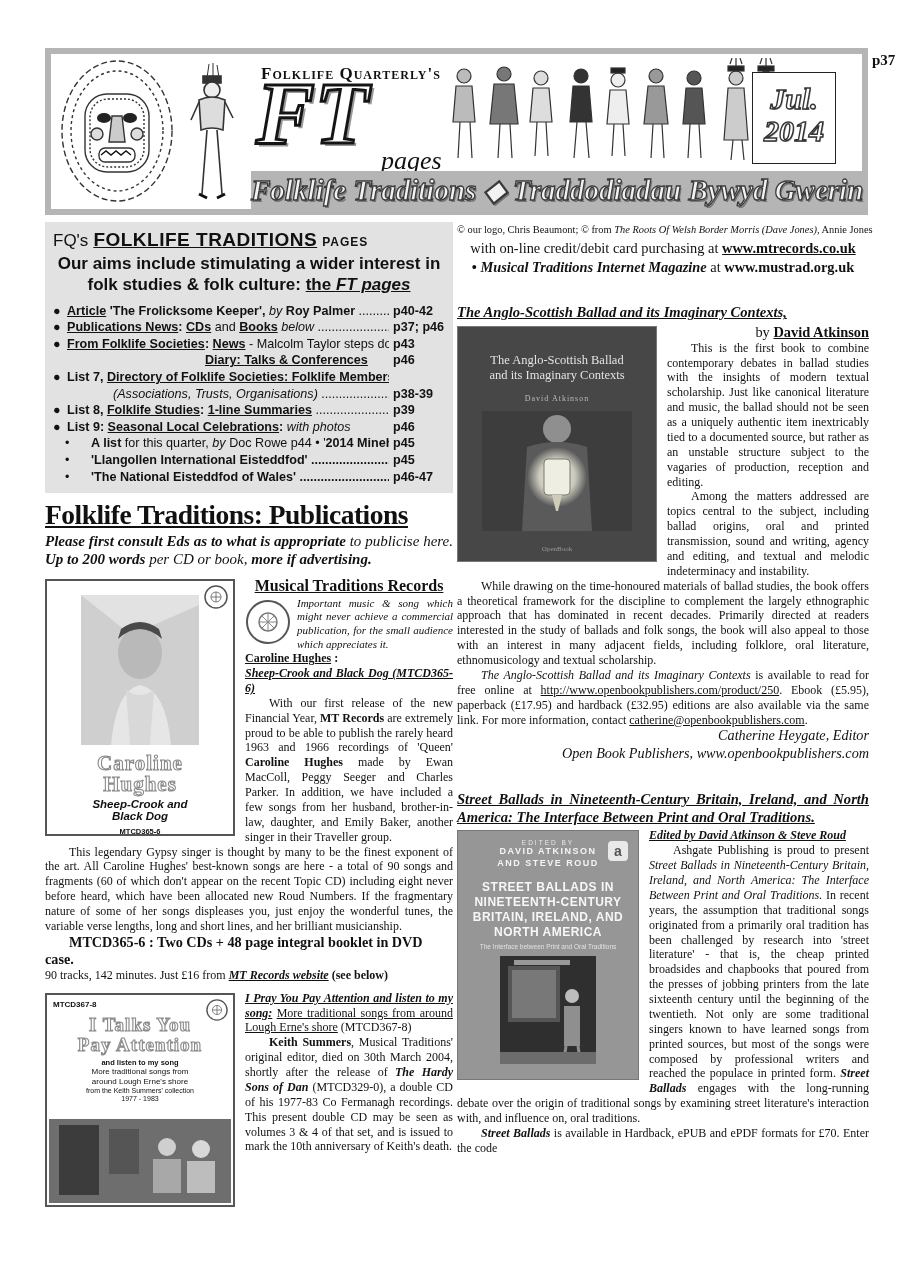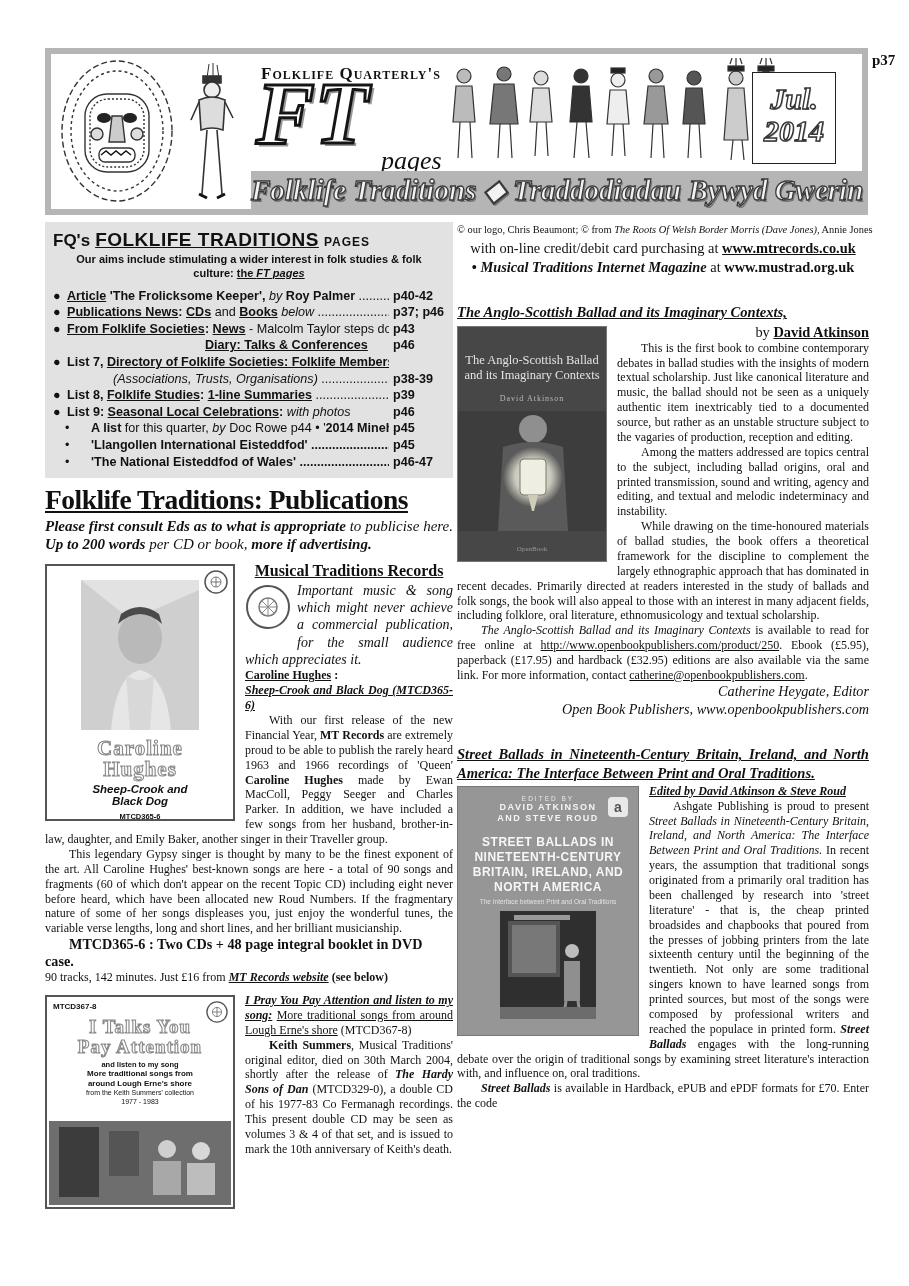--- a/index.html
+++ b/index.html
@@ -30,24 +30,24 @@
           white-space:nowrap;}
 
   
   .col-left{position:absolute;left:45px;top:222px;width:408px;}
   .col-right{position:absolute;left:457px;top:224px;width:412px;}
 
   
   .tocbox{background:#e2e2e2;padding:7px 8px 8px 8px;font-family:"Liberation Sans",sans-serif;
           margin-bottom:8px;}
   .toc-title{font-size:18px;}
-  .toc-title .fq{font-weight:700;font-size:17px;}
+  .toc-title .fq{font-weight:400;font-size:17px;}
   .toc-title .main{font-weight:700;font-size:19px;text-decoration:underline;letter-spacing:.5px;}
   .toc-title .pg{font-size:12px;font-weight:600;letter-spacing:1px;}
-  .toc-aims{text-align:center;font-size:11px;font-weight:700;line-height:1.25;margin:2px 4px 7px 4px;}
+  .toc-aims{text-align:center;font-size:17px;font-weight:700;line-height:1.25;margin:2px 4px 7px 4px;}
   .toc-row{display:flex;font-size:12.6px;line-height:1.32;}
   .toc-bullet{width:14px;flex:none;}
   .toc-label{flex:1;overflow:hidden;white-space:nowrap;}
   .toc-page{width:52px;flex:none;font-weight:700;text-align:left;padding-left:4px;}
   .toc-row.ind1 .toc-label{padding-left:46px;}
   .toc-row.ind2 .toc-label{padding-left:138px;}
   .toc-row.sub .toc-bullet{padding-left:12px;width:26px;}
 
   
   .pub-h1{font-size:27.5px;font-weight:700;margin:2px 0 2px 0;text-decoration:underline;
@@ -63,36 +63,36 @@
   .mtlogo{display:inline-block;}
   .mtlogo-corner{position:absolute;top:4px;right:5px;}
   .cd-code-tl{position:absolute;top:5px;left:6px;font-size:8px;font-weight:700;}
   .outline-txt{font-weight:700;color:#fdfdfd;-webkit-text-stroke:1.1px #8a8a8a;letter-spacing:1px;}
   .cd1 .photo{margin:14px auto 4px auto;}
   .cd1 .artist{font-size:21px;line-height:1.0;font-family:"Liberation Serif",serif;}
   .cd1 .title{font-size:11.5px;font-weight:700;font-style:italic;line-height:1.1;margin-top:3px;}
   .cd1 .code{font-size:7.5px;font-weight:700;margin-top:4px;}
   .cd2 .artist{font-size:19px;line-height:1.05;margin-top:20px;font-family:"Liberation Serif",serif;}
   .cd2 .sub{font-size:7.5px;font-weight:700;margin-top:3px;}
-  .cd2 .d{font-size:8px;font-weight:700;line-height:1.25;}
+  .cd2 .d{font-size:8px;font-weight:400;line-height:1.25;}
   .cd2 .d2{font-size:7px;line-height:1.25;}
   .cd2 .photo{position:absolute;bottom:2px;left:2px;right:2px;}
   .mt-heading{font-size:16px;font-weight:700;text-decoration:underline;text-align:center;
               margin:0 0 2px 0;}
-  .mt-intro{font-size:14px;font-style:italic;line-height:1.24;text-align:justify;margin:0;}
+  .mt-intro{font-size:11px;font-style:italic;line-height:1.24;text-align:justify;margin:0;}
   .mt-intro .mtlogo{float:left;margin:2px 6px 0 0;}
   .spec{font-size:14.2px;font-weight:700;margin:0;text-indent:24px;}
 
   
   .credit{font-size:10.4px;margin:0 0 4px 0;white-space:nowrap;}
   .centerline{font-size:14.4px;text-align:center;margin:0;line-height:1.3;}
   .sec-head{font-size:14.6px;line-height:1.25;margin:27px 0 2px 0;text-align:justify;}
   .byline{font-size:14.4px;text-align:right;margin:0;}
   .book-cover{border:1px solid #777;position:relative;text-align:center;overflow:hidden;}
-  .bk1{width:150px;height:236px;background:#474747;color:#ddd;
+  .bk1{width:200px;height:236px;background:#474747;color:#ddd;
        font-family:"Liberation Serif",serif;}
   .bk1 .t{font-size:12.5px;line-height:1.25;margin-top:26px;color:#e3e3e3;}
   .bk1 .a{font-size:8px;color:#b9b9b9;margin-top:10px;letter-spacing:1px;}
   .bk1 .pub{position:absolute;bottom:8px;left:0;right:0;font-size:7px;color:#999;}
   .bk2{width:182px;height:250px;background:#969696;color:#fff;
        font-family:"Liberation Sans",sans-serif;}
   .bk2 .ed{font-size:6.5px;letter-spacing:2px;margin-top:8px;color:#e8e8e8;}
   .bk2 .au{font-size:9px;letter-spacing:1.5px;font-weight:700;color:#f4f4f4;line-height:1.3;}
   .bk2 .alogo{position:absolute;top:10px;right:10px;width:20px;height:20px;background:#e9e9e9;
               color:#555;border-radius:4px;font-size:14px;font-weight:700;line-height:20px;}

